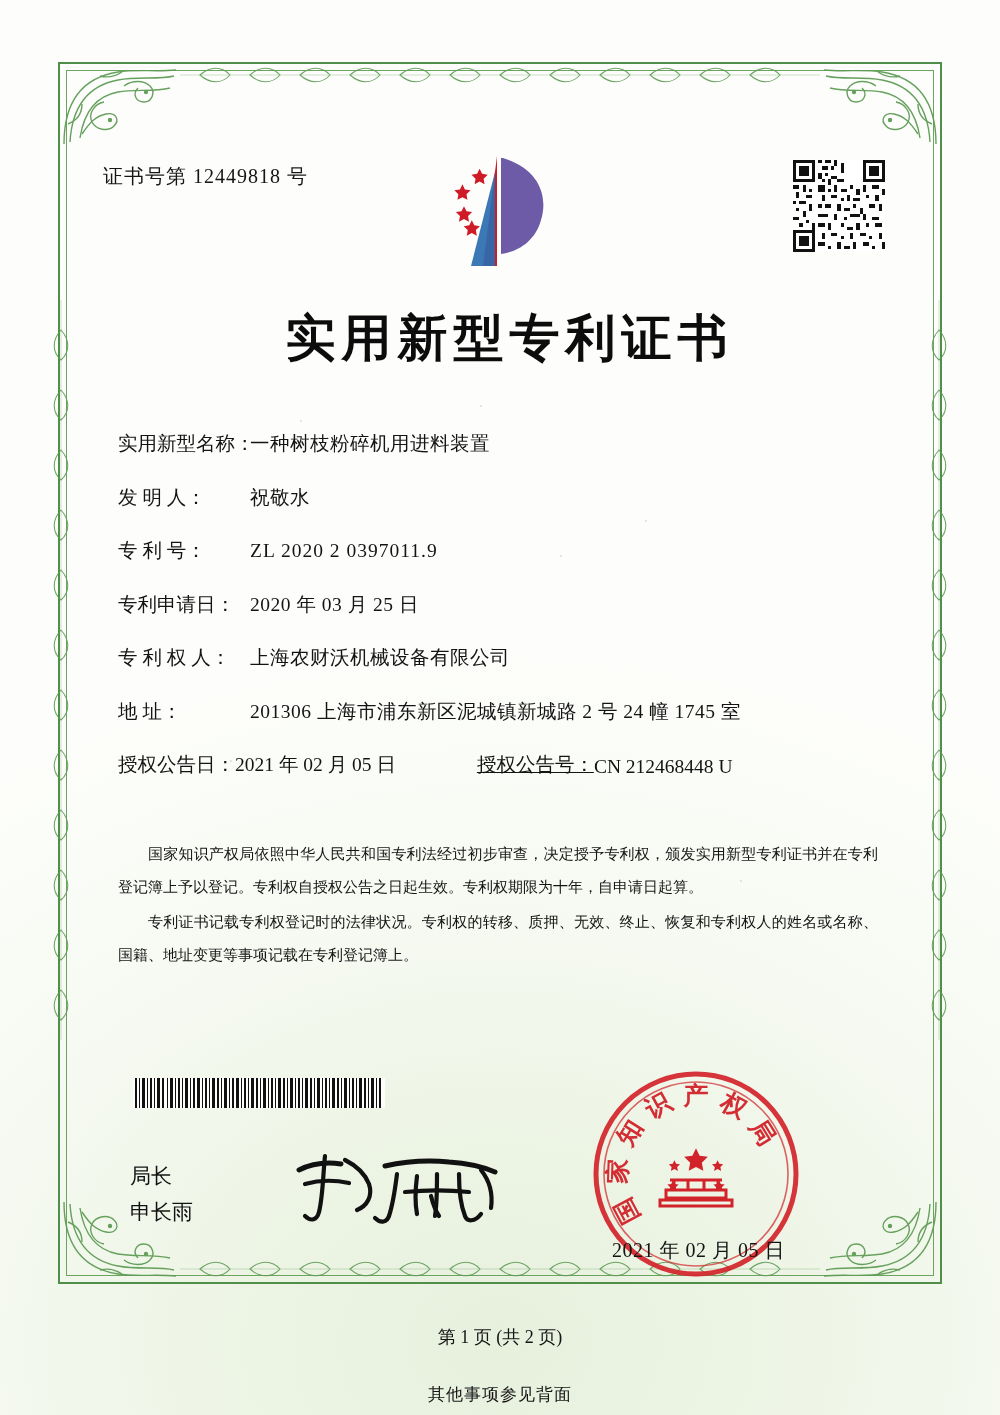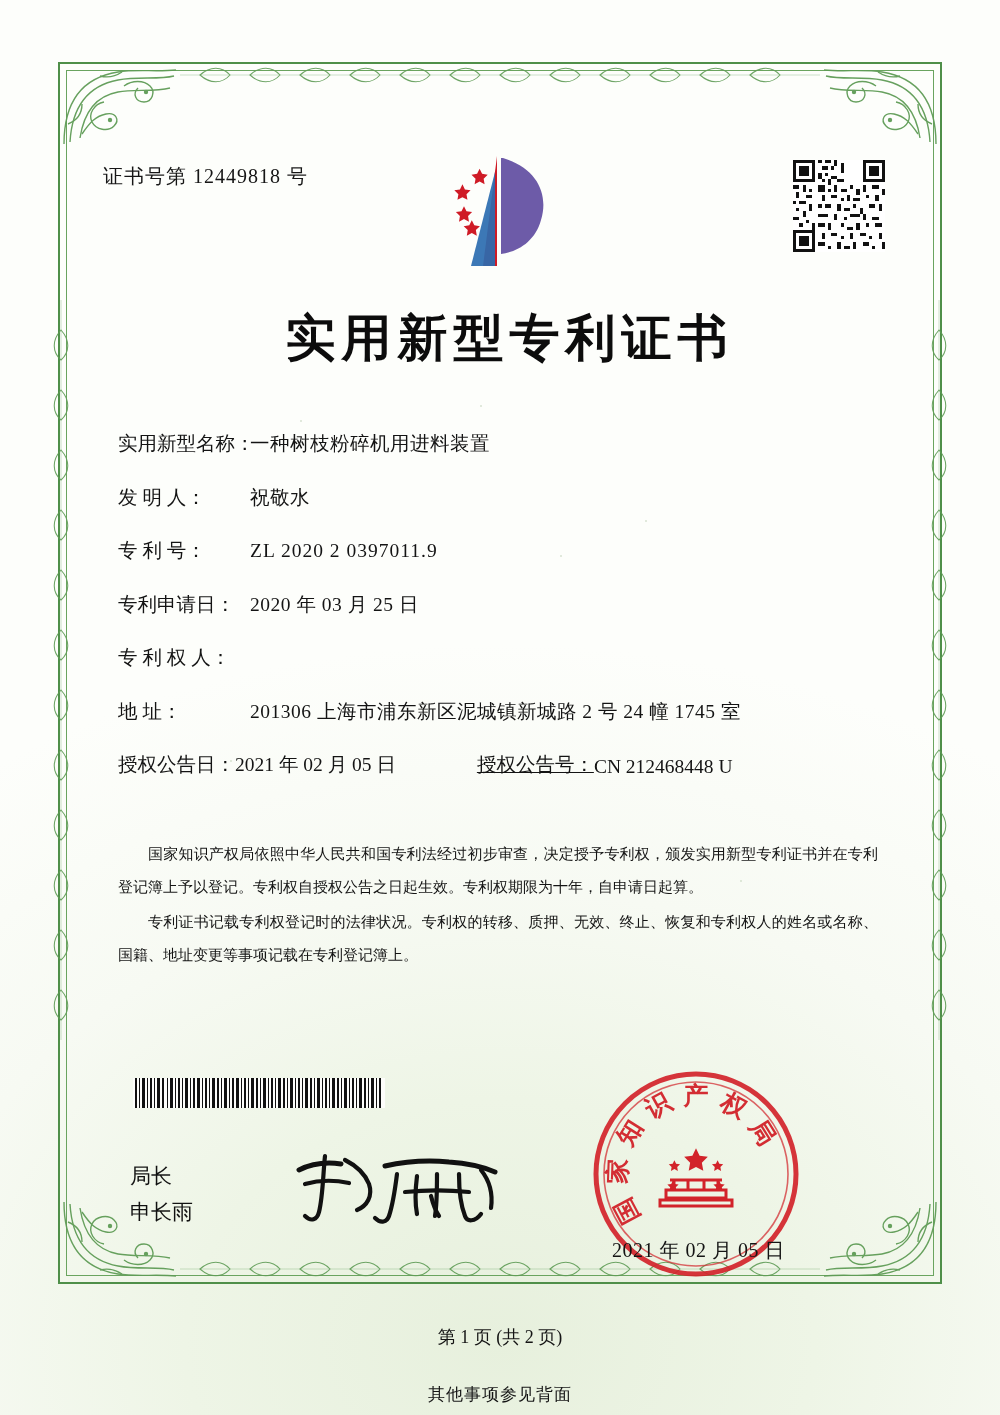--- a/index.html
+++ b/index.html
@@ -420,20 +420,21 @@
     <div class="field-row">
       <div class="f-label">专    利    号：</div>
       <div class="f-value mono">ZL 2020 2 0397011.9</div>
     </div>
     <div class="field-row">
       <div class="f-label">专利申请日：</div>
       <div class="f-value">2020 年 03 月 25 日</div>
     </div>
     <div class="field-row">
       <div class="f-label">专 利 权 人：</div>
+      <div class="f-value">上海农财沃机械设备有限公司</div>
     </div>
     <div class="field-row">
       <div class="f-label">地          址：</div>
       <div class="f-value">201306  上海市浦东新区泥城镇新城路 2 号 24 幢 1745 室</div>
     </div>
     <div class="pub-row">
       <div>授权公告日：</div>
       <div>2021 年 02 月 05 日</div>
       <div class="seg2">授权公告号：</div>
       <div>CN 212468448 U</div>

